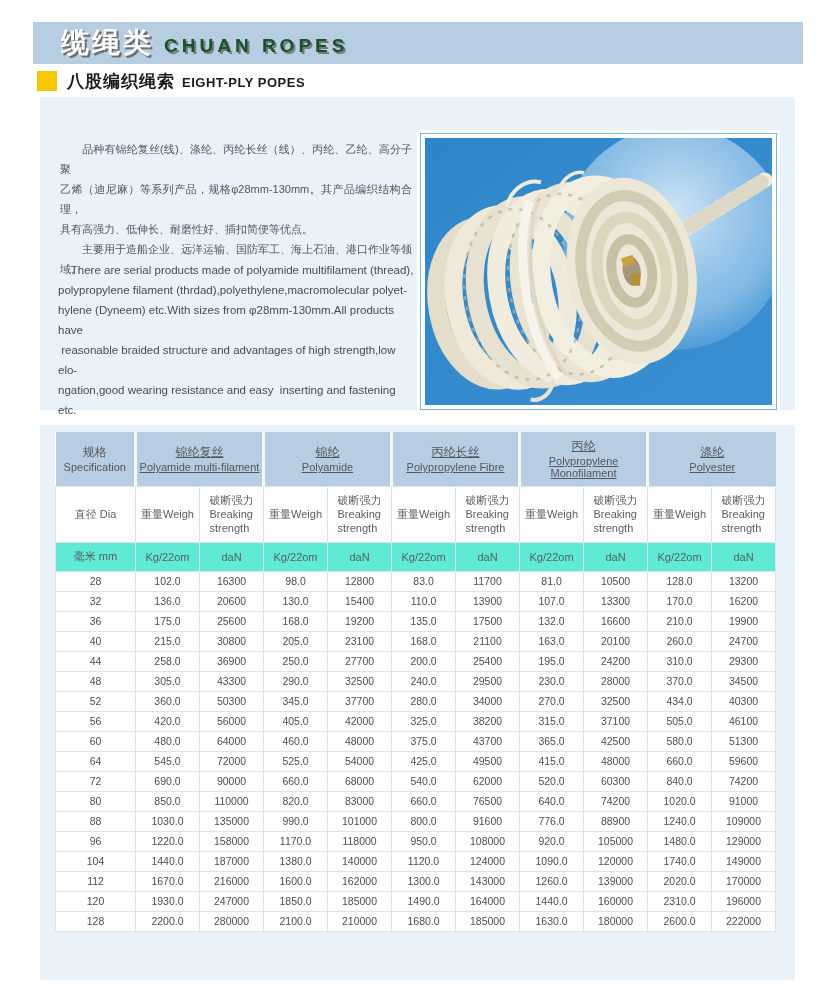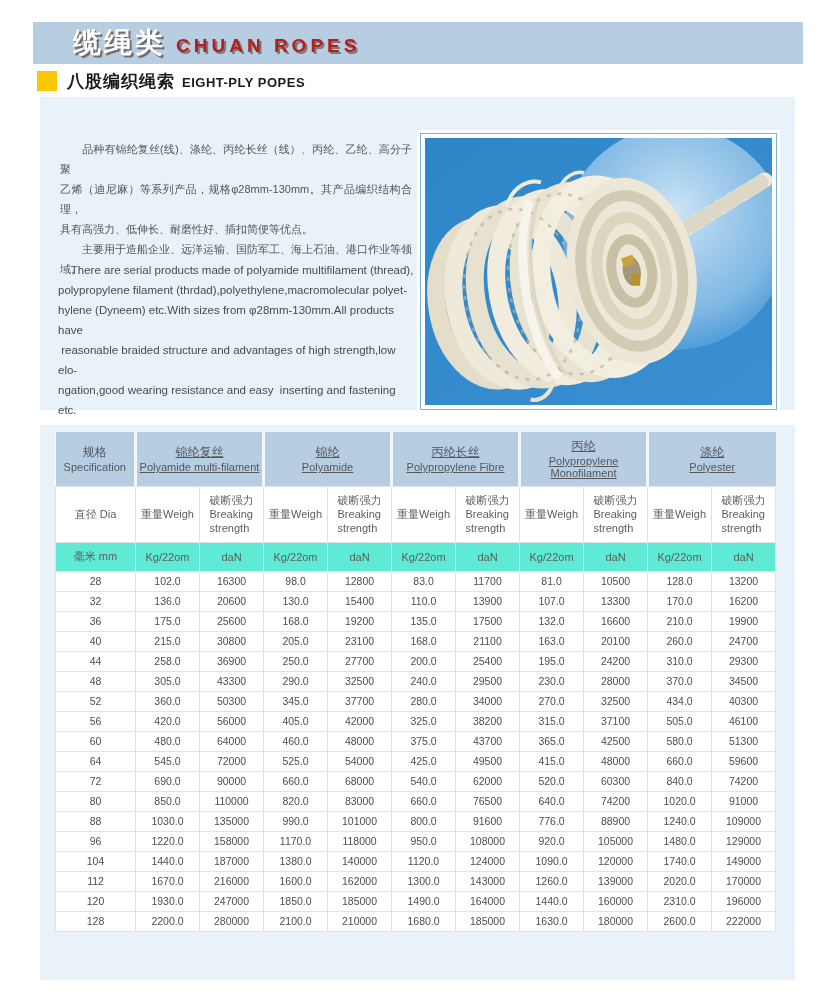--- a/index.html
+++ b/index.html
@@ -7,28 +7,28 @@
   body {
     width: 830px; height: 1000px; position: relative; overflow: hidden;
     font-family: "Liberation Sans", "DejaVu Sans", sans-serif;
     color: #4a4d52;
   }
   .page { position: absolute; inset: 0; background: #ffffff; }
 
   
   .banner {
     position: absolute; left: 33px; top: 22px; width: 770px; height: 42px;
-    background: #b7cde2; display: flex; align-items: center; padding-left: 40px;
+    background: #b7cde2; display: flex; align-items: center; padding-left: 28px;
   }
   .banner .title-zh {
     font-size: 28px; font-weight: bold; color: #ffffff; letter-spacing: 3px;
     text-shadow: 2px 2px 0 #6e6e6e, 1px 1px 0 #8a8a8a;
   }
   .banner .title-en {
-    font-size: 19px; font-weight: bold; color: #b91c1c; letter-spacing: 4px;
+    font-size: 19px; font-weight: bold; color: #14532d; letter-spacing: 4px;
     margin-left: 10px; margin-top: 6px;
     text-shadow: 2px 2px 0 #7a7a7a;
   }
 
   
   .subtitle-row {
     position: absolute; left: 37px; top: 70px; height: 22px;
     display: flex; align-items: center;
   }
   .yellow-square { width: 20px; height: 20px; background: #f8c701; margin-right: 10px; }

